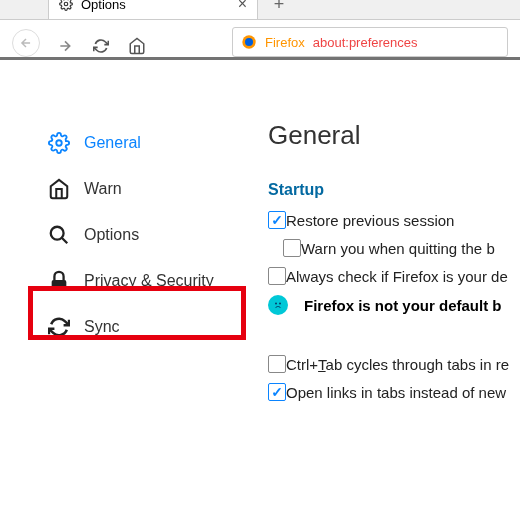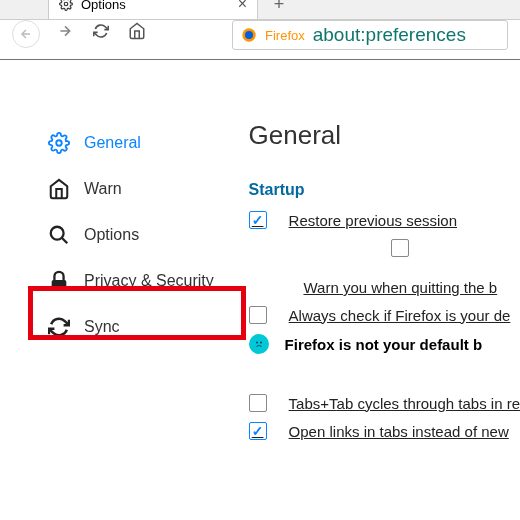--- a/index.html
+++ b/index.html
@@ -3,39 +3,39 @@
 <meta charset="utf-8">
 <style>
 * { margin: 0; padding: 0; box-sizing: border-box; }
 body { font-family: "Segoe UI", Arial, sans-serif; background: #fff; width: 520px; height: 520px; overflow: hidden; position: relative; }
 
 .tab-strip { height: 20px; background: #f0f0f0; display: flex; align-items: flex-end; border-bottom: 1px solid #ccc; padding-left: 48px; }
 .tab { background: #fff; border: 1px solid #ccc; border-bottom: none; height: 32px; min-width: 210px; display: flex; align-items: center; padding: 0 10px; font-size: 13px; gap: 8px; border-top: 2px solid #0a84ff; }
 .tab-close { margin-left: auto; font-size: 16px; color: #555; }
 .newtab { width: 30px; height: 30px; display: flex; align-items: center; justify-content: center; font-size: 18px; color: #666; margin-left: 6px; }
 
-.toolbar { height: 40px; display: flex; align-items: flex-start; gap: 14px; padding: 0 12px; border-bottom: 1px solid #737373; }
+.toolbar { height: 40px; display: flex; align-items: flex-end; gap: 14px; padding: 0 12px; border-bottom: 3px solid #737373; }
 .nav-btn { width: 22px; height: 22px; display: flex; align-items: center; justify-content: center; color: #888; }
 .nav-back { border: 1px solid #ddd; border-radius: 50%; width: 28px; height: 28px; color: #bbb; }
 .urlbar { flex: 1; display: flex; align-items: center; border: 1px solid #ccc; border-radius: 3px; height: 30px; padding: 0 8px; gap: 8px; margin-left: 70px; }
 .urlbar-brand { color: #ff9500; font-size: 13px; }
-.urlbar-url { color: #0f766e; font-size: 19px; }
+.urlbar-url { color: #ef4444; font-size: 13px; }
 
 .content { display: flex; padding: 60px 0 0 0; }
 .sidebar { width: 250px; padding-left: 40px; }
 .side-item { display: flex; align-items: center; gap: 14px; height: 46px; font-size: 16px; color: #333; padding: 0 8px; }
 .side-item.active { color: #0a84ff; }
 .side-item .icon { width: 22px; height: 22px; display: flex; align-items: center; justify-content: center; }
 .highlight { position: absolute; border: 5px solid #e6000f; left: 28px; top: 286px; width: 218px; height: 54px; pointer-events: none; }
 
 .main { flex: 1; padding-left: 18px; }
 .main h1 { font-size: 26px; font-weight: 400; color: #333; margin-bottom: 30px; }
 .section-h { font-weight: 700; font-size: 16px; margin-bottom: 12px; color: #0369a1; }
-.row { display: flex; align-items: center; gap: 22px; font-size: 15px; color: #222; margin-bottom: 10px; white-space: nowrap; text-decoration: underline; }
-.row.indent { margin-left: 32px; flex-direction: column; }
+.row { display: flex; align-items: center; gap: 0; font-size: 15px; color: #222; margin-bottom: 10px; white-space: nowrap; }
+.row.indent { margin-left: 15px; }
 .chk { width: 18px; height: 18px; border: 1px solid #888; border-radius: 2px; display: inline-flex; align-items: center; justify-content: center; flex-shrink: 0; }
 .chk.checked { border-color: #0a84ff; color: #0a84ff; }
 .chk.checked::after { content: "✓"; font-size: 14px; font-weight: bold; }
 .default-row { display: flex; align-items: center; gap: 16px; font-size: 15px; font-weight: 700; margin-top: 6px; margin-bottom: 40px; white-space: nowrap; }
 .sad { width: 20px; height: 20px; border-radius: 50%; background: #00c8d7; display: inline-flex; align-items: center; justify-content: center; font-size: 12px; }
 .underline { text-decoration: underline; }
 
 svg { display: block; }
 </style>
 </head>
@@ -161,21 +161,21 @@
             <circle cx="8" cy="9" r="2"></circle>
             <circle cx="16" cy="9" r="2"></circle>
             <path d="M7 18c1-2 3-3 5-3s4 1 5 3" fill="none" stroke="#003e6b" stroke-width="2"></path>
           </svg>
       </span>
       <span>Firefox is not your default b</span>
     </div>
 
     <div class="row">
       <span class="chk"></span>
-      <span><span>Tabs+</span><span class="underline">T</span><span>ab cycles through tabs in re</span></span>
+      <span><span>Ctrl+</span><span class="underline">T</span><span>ab cycles through tabs in re</span></span>
     </div>
     <div class="row">
       <span class="chk checked"></span>
       <span>Open links in tabs instead of new</span>
     </div>
   </div>
 </div>
 
 <div class="highlight"></div>
 

